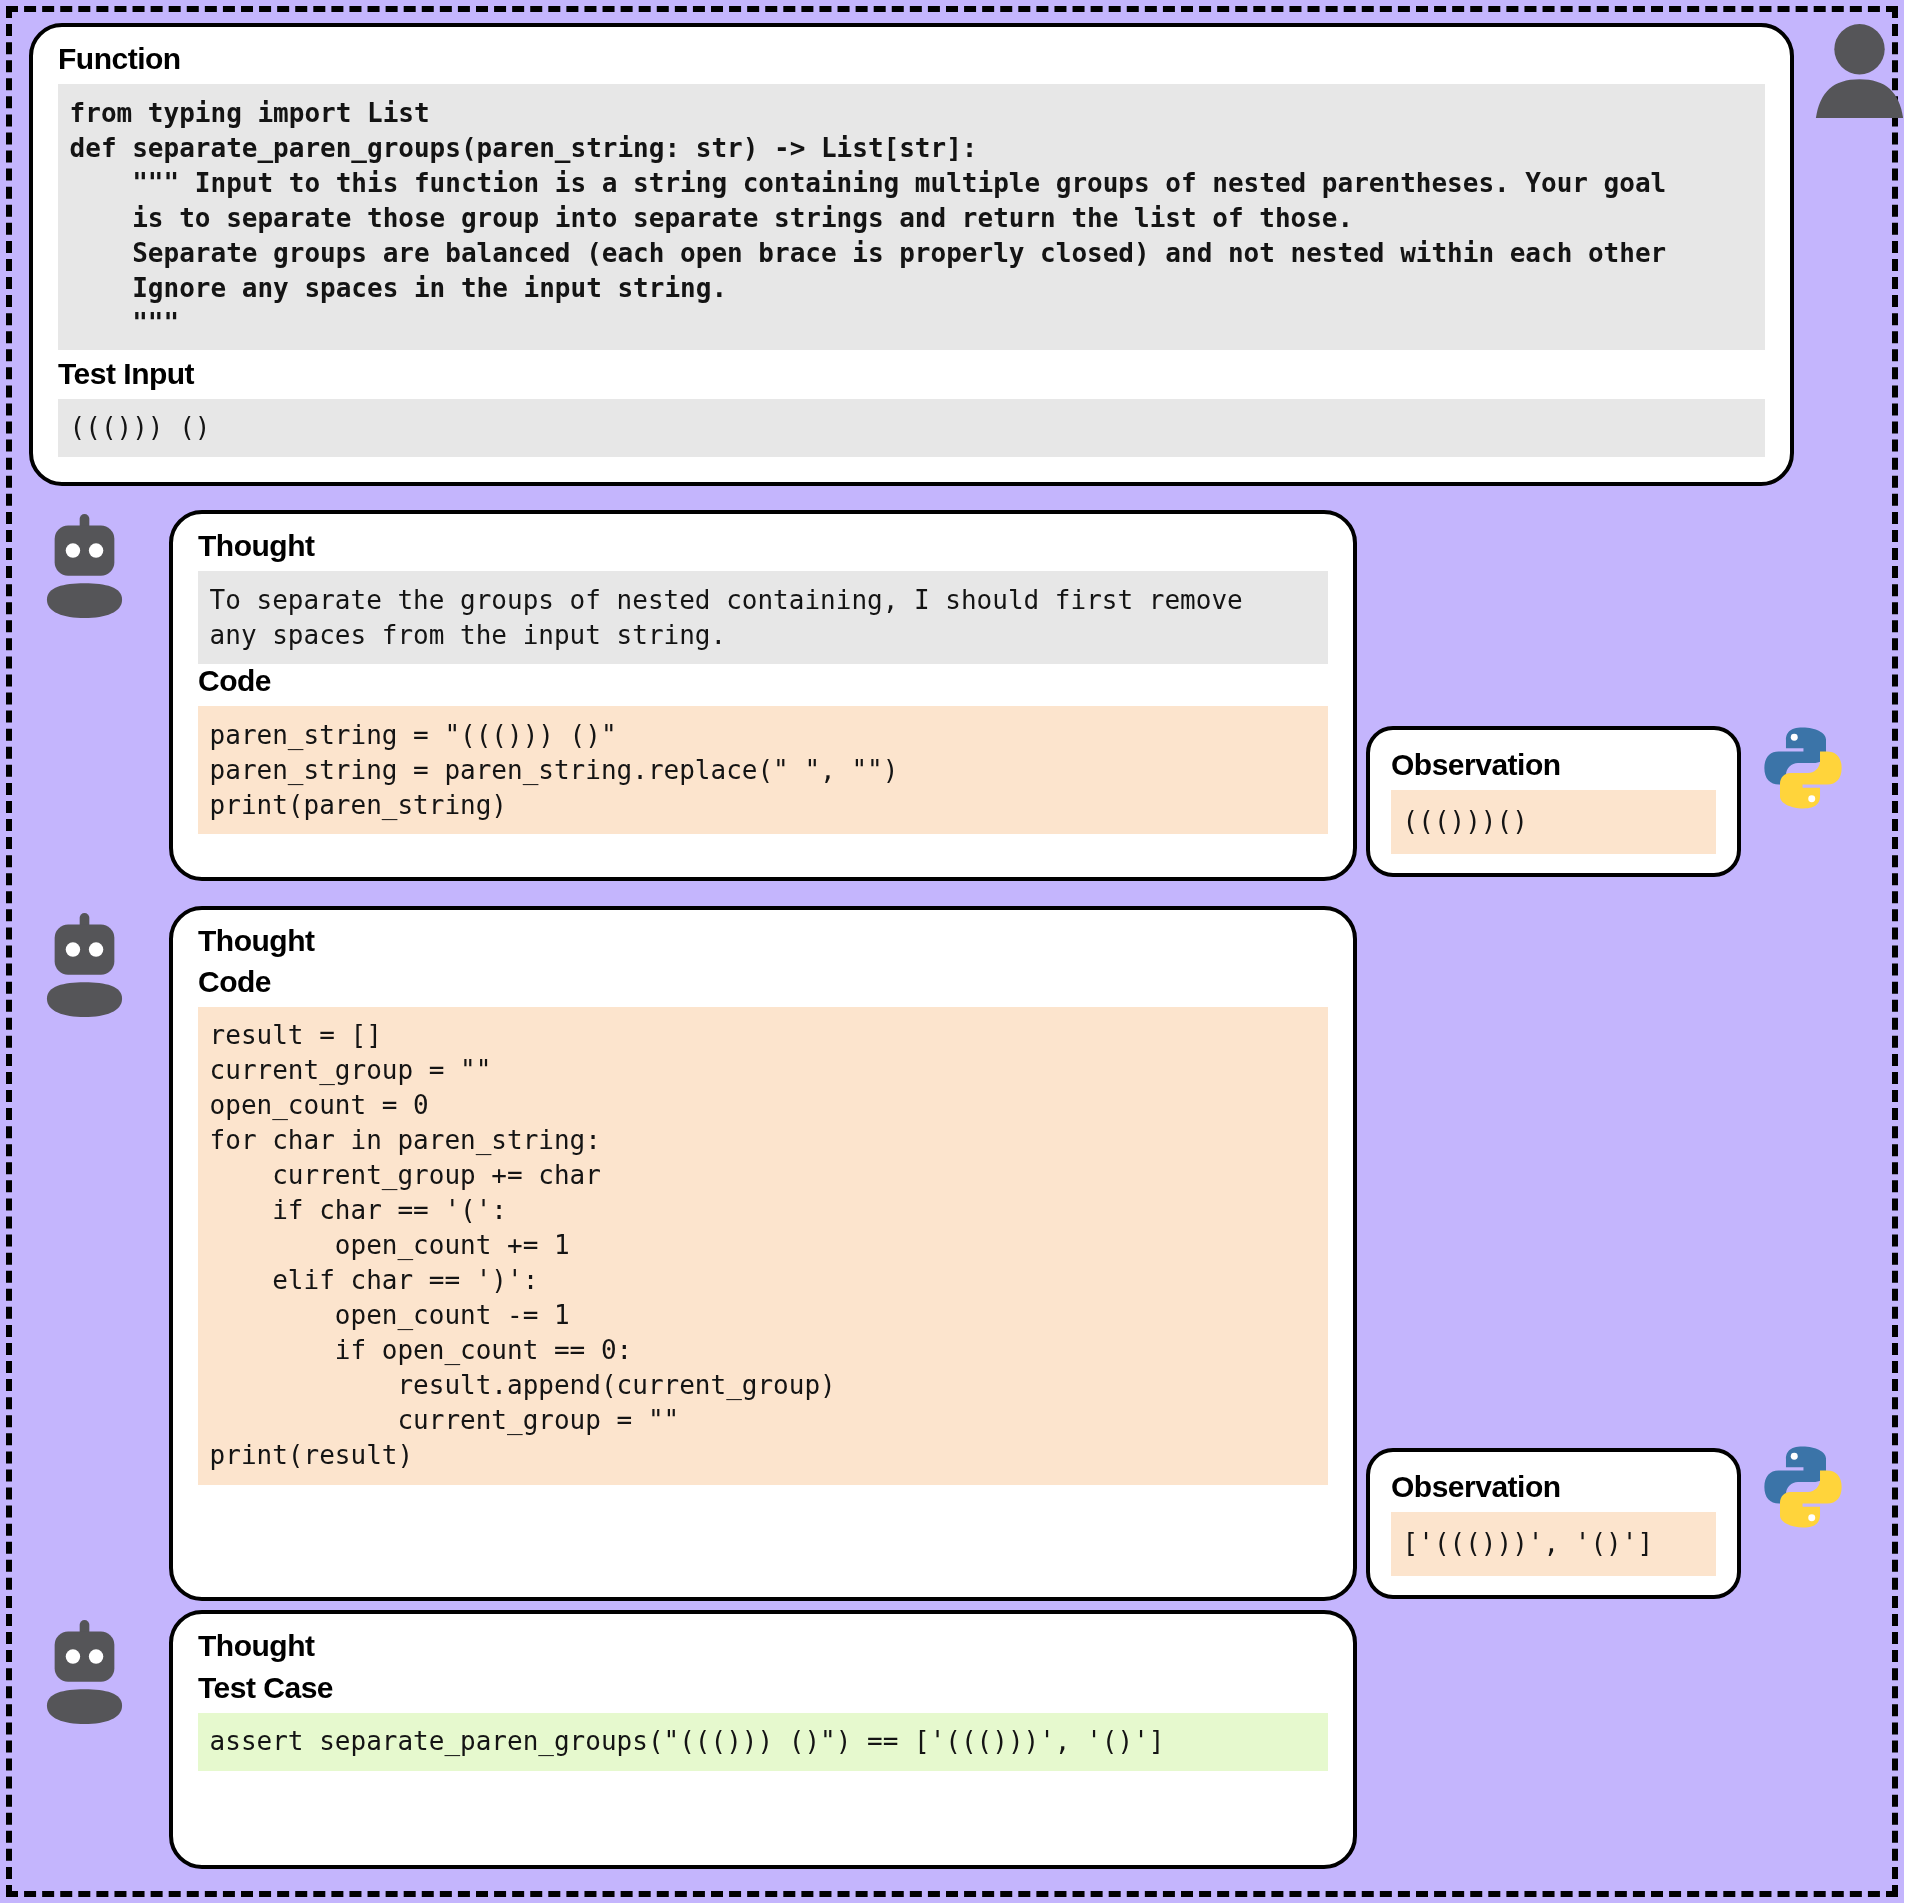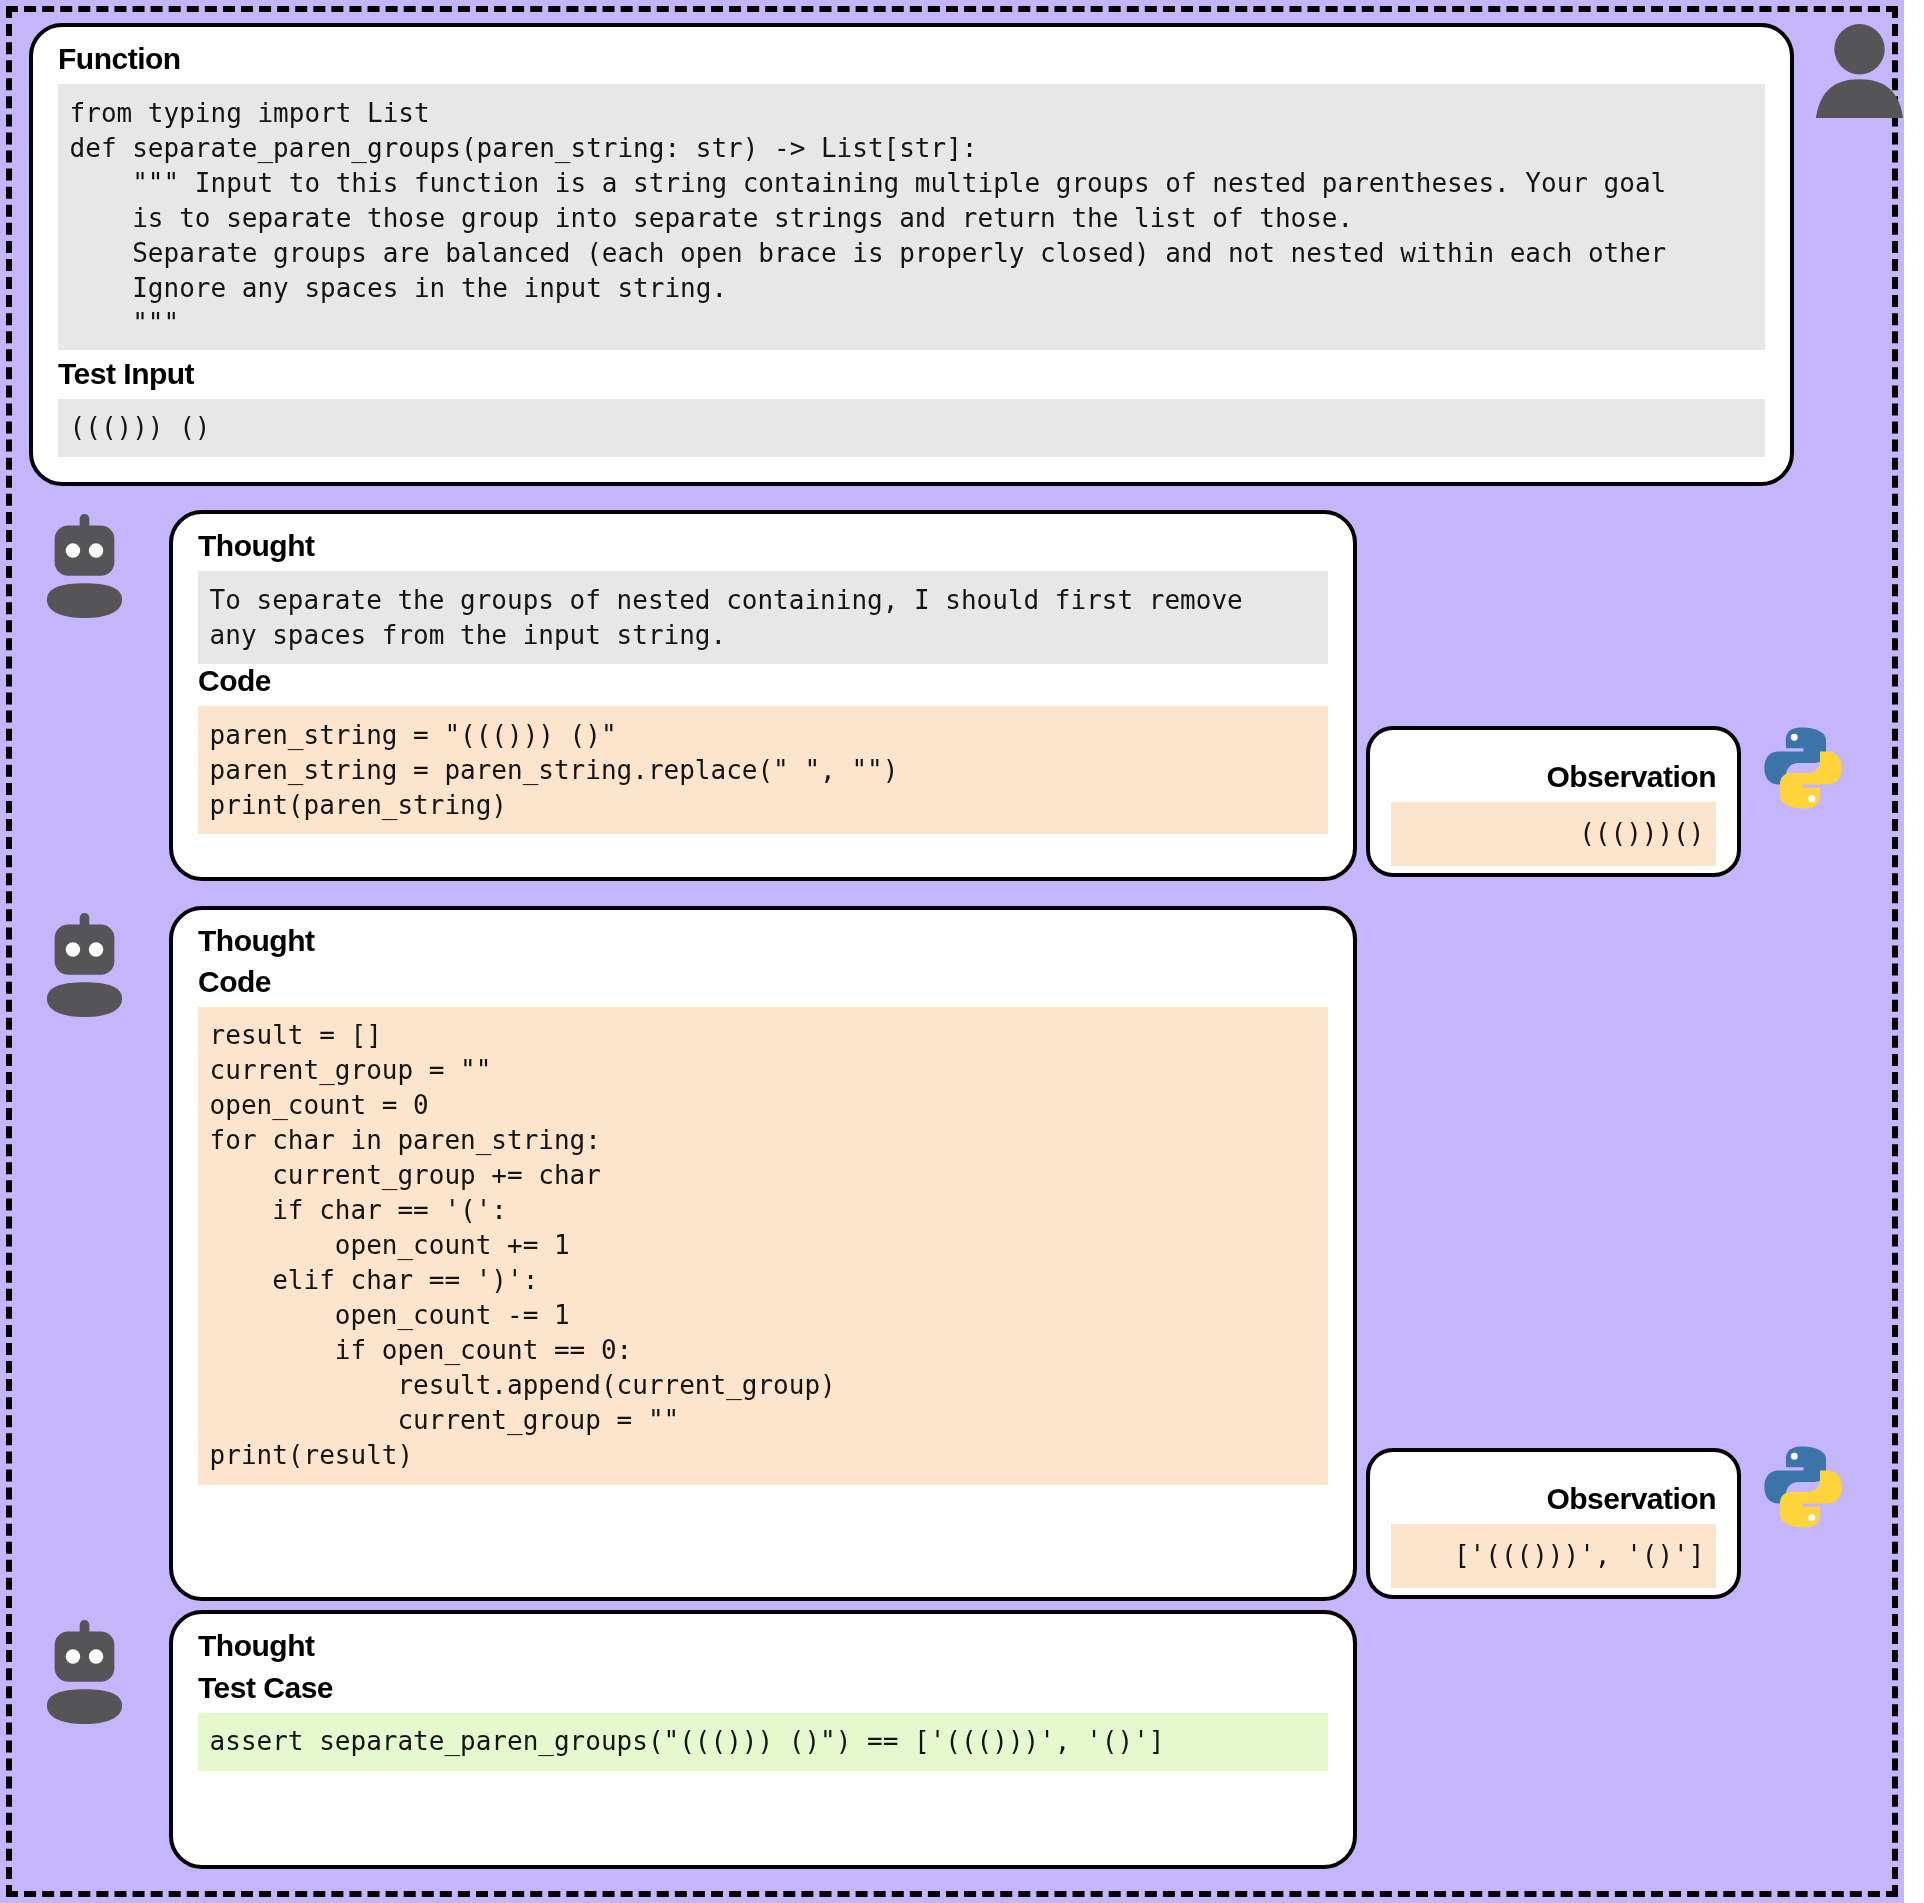--- a/index.html
+++ b/index.html
@@ -15,36 +15,36 @@
   .sec-title.gap-top { margin-top:7px; }
 
   pre.block { margin:0; padding:11.6px 11.6px; white-space:pre; overflow:hidden;
               font-family:"DejaVu Sans Mono","Liberation Mono",monospace;
               font-size:26px; line-height:35px; color:#141414; }
   .gray  { background:#e7e7e7; }
   .peach { background:#fce4cd; }
   .green { background:#e6f9ce; }
   .blk-gap { margin-bottom:13.5px; }
 
-  .obs-panel { border-radius:27px; padding:30px 21px;text-align:right; }
+  .obs-panel { border-radius:27px; padding:18px 21px; }
   .obs-panel pre.block { padding:14.5px 11.6px; }
 
   .icon { position:absolute; }
   .icon svg { display:block; width:100%; height:100%; }
 </style>
 </head>
 <body>
 
 <div class="canvas">
 
   <div class="dashed-frame"></div>
 
   <section class="panel" style="left:29px; top:23px; width:1765px; height:463px;">
     <h2 class="sec-title">Function</h2>
-    <pre class="block gray" style="height:266px;">from typing import List
+    <pre class="block gray" style="height:266px;font-weight:bold;">from typing import List
 def separate_paren_groups(paren_string: str) -&gt; List[str]:
     """ Input to this function is a string containing multiple groups of nested parentheses. Your goal
     is to separate those group into separate strings and return the list of those.
     Separate groups are balanced (each open brace is properly closed) and not nested within each other
     Ignore any spaces in the input string.
     """</pre>
     <h2 class="sec-title gap-top">Test Input</h2>
     <pre class="block gray" style="height:58px;">((())) ()</pre>
   </section>
 

